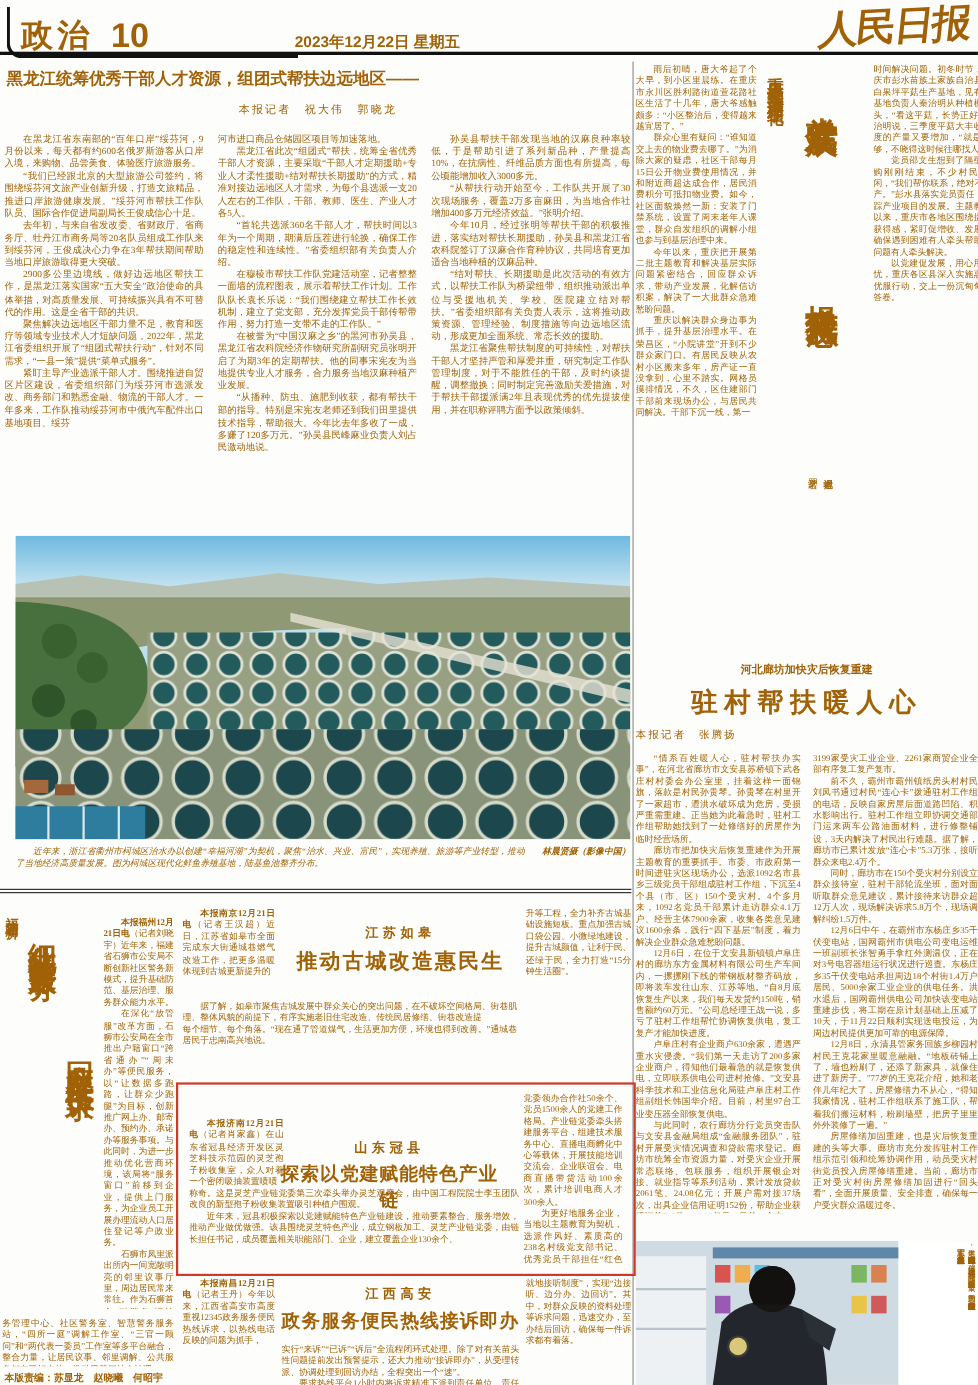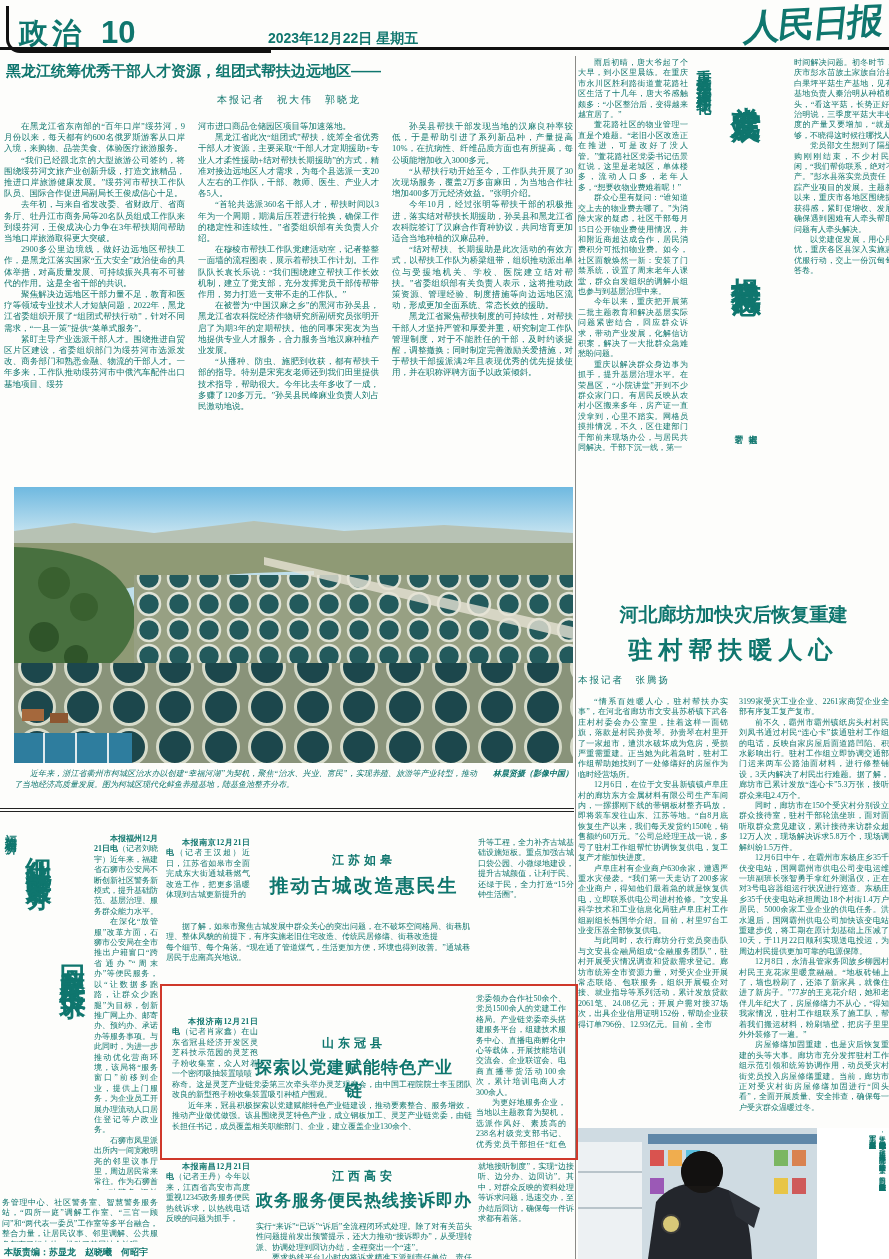--- a/index.html
+++ b/index.html
@@ -1,16 +1,16 @@
 <!DOCTYPE html>
 <html><head>
 <meta charset="utf-8">
 <style>
   html,body{margin:0;padding:0;background:#e8e8e4;}
-  .page{position:relative;width:889px;height:1259px;margin:0 auto;background:#fdfdfb;color:#0f766e;
+  .page{position:relative;width:889px;height:1259px;margin:0 auto;background:#fdfdfb;color:#a16207;
         font-family:"Liberation Serif","DejaVu Serif",serif;overflow:hidden;}
   
   .hdr-box{position:absolute;left:6px;top:6px;width:252px;height:42px;border-left:3px solid #111;
            border-bottom:3px solid #111;border-bottom-left-radius:14px;display:flex;align-items:flex-end;padding:0 0 2px 10px;}
   .sec-title{font-size:29px;font-weight:900;font-family:"Liberation Sans",sans-serif;letter-spacing:4px;line-height:1;}
   .page-num{font-size:31px;font-weight:900;font-family:"Liberation Sans",sans-serif;margin-left:16px;line-height:1;}
   .hdr-date{position:absolute;left:268px;top:30px;font-size:14px;font-weight:bold;font-family:"Liberation Sans",sans-serif;}
   .paper-logo{position:absolute;right:8px;top:0px;font-size:36px;font-weight:900;
               font-family:"DejaVu Serif",serif;transform:skewX(-9deg) rotate(-3deg);letter-spacing:-2px;}
   .top-rule{position:absolute;left:0;right:0;top:47px;height:3px;background:#111;}
@@ -44,21 +44,21 @@
   .vtitle{writing-mode:vertical-rl;font-size:26px;font-weight:900;font-family:"Liberation Sans",sans-serif;
           letter-spacing:4px;}
   .ss-region{position:absolute;left:2px;top:6px;height:70px;}
   .ss-vt1{position:absolute;left:22px;top:18px;height:252px;}
   .ss-vt2{position:absolute;left:56px;top:126px;height:252px;}
   .ss-col{position:absolute;left:94px;top:16px;width:64px;height:356px;}
   .ss-bottom{position:absolute;left:2px;top:380px;width:156px;height:44px;}
   .page-credit{position:absolute;left:4px;top:428px;font-size:9px;font-weight:bold;font-family:"Liberation Sans",sans-serif;}
   .region-label{font-size:12px;font-weight:bold;font-family:"Liberation Sans",sans-serif;text-align:center;letter-spacing:4px;}
   .blk-title{font-weight:900;font-family:"Liberation Sans",sans-serif;text-align:center;margin-top:4px;}
-  .rugao{position:absolute;left:166px;top:20px;width:408px;height:158px;}
+  .rugao{position:absolute;left:166px;top:8px;width:408px;height:158px;}
   .rg-col1{position:absolute;left:0;top:0;width:84px;height:82px;}
   .rg-head{position:absolute;left:90px;top:14px;width:216px;}
   .rg-right{position:absolute;left:312px;top:0;width:96px;height:158px;}
   .rg-wide{position:absolute;left:0;top:84px;width:304px;height:74px;}
   .redbox{position:absolute;left:160px;top:166px;width:414px;height:172px;border:2px solid #cf382a;}
   .gx-col1{position:absolute;left:10px;top:8px;width:86px;height:84px;margin-top:23px;}
   .gx-head{position:absolute;left:88px;top:14px;width:208px;margin-top:35px;}
   .gx-right{position:absolute;left:314px;top:8px;width:90px;height:156px;}
   .gx-wide{position:absolute;left:10px;top:94px;width:300px;height:70px;}
   .gaoan{position:absolute;left:166px;top:344px;width:408px;height:97px;}
@@ -74,21 +74,21 @@
   .cq-kicker{position:absolute;left:0;top:2px;height:282px;writing-mode:vertical-rl;font-size:15px;
              font-weight:900;font-family:"Liberation Sans",sans-serif;letter-spacing:3px;}
   .cq-t1{position:absolute;right:0;top:26px;height:162px;writing-mode:vertical-rl;font-size:30px;
          font-weight:900;font-family:"Liberation Sans",sans-serif;letter-spacing:2px;}
   .cq-t2{position:absolute;right:0;top:198px;height:162px;writing-mode:vertical-rl;font-size:30px;
          font-weight:900;font-family:"Liberation Sans",sans-serif;letter-spacing:2px;}
   .cq-byline{position:absolute;right:6px;top:372px;height:110px;writing-mode:vertical-rl;font-size:9px;line-height:14px;}
   .cq-byline span{display:block;}
   .cq-right{position:absolute;left:187px;top:2px;width:124px;height:538px;margin-left:29px;}
   .lf{position:absolute;left:0;top:544px;width:311px;height:526px;}
-  .lf-kicker{font-size:19px;font-weight:bold;font-family:"Liberation Sans",sans-serif;text-align:center;margin-top:2px;}
+  .lf-kicker{font-size:10px;font-weight:bold;font-family:"Liberation Sans",sans-serif;text-align:center;margin-top:2px;}
   .lf-title{font-size:24px;font-weight:900;font-family:"Liberation Sans",sans-serif;text-align:center;
             letter-spacing:6px;margin-top:6px;}
   .lf-byline{font-size:9.5px;margin-top:8px;letter-spacing:2px;}
   .lf-cols{display:flex;gap:11px;margin-top:10px;height:418px;}
   .lf-col{width:150px;}
   
   .photo2{position:absolute;left:0;top:1072px;width:311px;height:131px;display:flex;}
   .photo2-cap{width:72px;height:131px;background:#fff;writing-mode:vertical-rl;font-size:6.8px;
               line-height:9.8px;padding:2px 2px 2px 0;box-sizing:border-box;overflow:hidden;}
   .photo2-credit{display:block;font-weight:bold;margin-left:3px;}
@@ -244,21 +244,20 @@
           <p class="para noind">就地接听制度”，实现“边接听、边分办、边回访”。其中，对群众反映的资料处理等诉求问题，迅速交办，至办结后回访，确保每一件诉求都有着落。</p>
         </div>
     </div>
   </div>
 
   <div class="rr">
 
     <div class="cq">
       <div class="cq-left body7 clip">
           <p class="para">雨后初晴，唐大爷起了个大早，到小区里晨练。在重庆市永川区胜利路街道萱花路社区生活了十几年，唐大爷感触颇多：“小区整治后，变得越来越宜居了。”</p>
-          <p class="para">萱花路社区的物业管理一直是个难题。“老旧小区改造正在推进，可是改好了没人管。”萱花路社区党委书记伍景红说，这里是老城区，单体楼多，流动人口多，老年人多，“想要收物业费难着呢！”</p>
           <p class="para">群众心里有疑问：“谁知道交上去的物业费去哪了。”为消除大家的疑虑，社区干部每月15日公开物业费使用情况，并和附近商超达成合作，居民消费积分可抵扣物业费。如今，社区面貌焕然一新：安装了门禁系统，设置了周末老年人课堂，群众自发组织的调解小组也参与到基层治理中来。</p>
           <p class="para">今年以来，重庆把开展第二批主题教育和解决基层实际问题紧密结合，回应群众诉求，带动产业发展，化解信访积案，解决了一大批群众急难愁盼问题。</p>
           <p class="para">重庆以解决群众身边事为抓手，提升基层治理水平。在荣昌区，“小院讲堂”开到不少群众家门口。有居民反映从农村小区搬来多年，房产证一直没拿到，心里不踏实。网格员摸排情况，不久，区住建部门干部前来现场办公，与居民共同解决。干部下沉一线，第一</p>
         </div>
       <div class="cq-mid">
         <div class="cq-kicker">重庆推动基层治理精细化</div>
         <div class="cq-t1">党建促发展</div>
         <div class="cq-t2">提升获得感</div>
         <div class="cq-byline">
           <span>本报记者</span>
@@ -272,20 +271,21 @@
         </div>
     </div>
 
     <div class="lf">
       <div class="lf-kicker">河北廊坊加快灾后恢复重建</div>
       <div class="lf-title">驻村帮扶暖人心</div>
       <div class="lf-byline">本报记者　张腾扬</div>
       <div class="lf-cols">
         <div class="lf-col body7 clip">
             <p class="para">“情系百姓暖人心，驻村帮扶办实事”，在河北省廊坊市文安县苏桥镇下武各庄村村委会办公室里，挂着这样一面锦旗，落款是村民孙贵琴。孙贵琴在村里开了一家超市，遭洪水破坏成为危房，受损严重需重建。正当她为此着急时，驻村工作组帮助她找到了一处修缮好的房屋作为临时经营场所。</p>
+            <p class="para">廊坊市把加快灾后恢复重建作为开展主题教育的重要抓手。市委、市政府第一时间进驻灾区现场办公，选派1092名市县乡三级党员干部组成驻村工作组，下沉至4个县（市、区）150个受灾村。4个多月来，1092名党员干部累计走访群众4.1万户、经营主体7900余家，收集各类意见建议1600余条，践行“四下基层”制度，着力解决企业群众急难愁盼问题。</p>
             <p class="para">12月6日，在位于文安县新镇镇卢阜庄村的廊坊东方金属材料有限公司生产车间内，一摞摞刚下线的带钢板材整齐码放，即将装车发往山东、江苏等地。“自8月底恢复生产以来，我们每天发货约150吨，销售额约60万元。”公司总经理王战一说，多亏了驻村工作组帮忙协调恢复供电，复工复产才能加快进度。</p>
             <p class="para">卢阜庄村有企业商户630余家，遭遇严重水灾侵袭。“我们第一天走访了200多家企业商户，得知他们最着急的就是恢复供电，立即联系供电公司进村抢修。”文安县科学技术和工业信息化局驻卢阜庄村工作组副组长韩国华介绍。目前，村里97台工业变压器全部恢复供电。</p>
             <p class="para">与此同时，农行廊坊分行党员突击队与文安县金融局组成“金融服务团队”，驻村开展受灾情况调查和贷款需求登记。廊坊市统筹全市资源力量，对受灾企业开展常态联络、包联服务，组织开展银企对接、就业指导等系列活动，累计发放贷款2061笔、24.08亿元；开展户需对接37场次，出具企业信用证明152份，帮助企业获得订单796份、12.93亿元。目前，全市</p>
           </div>
         <div class="lf-col body7 clip">
             <p class="para noind">3199家受灾工业企业、2261家商贸企业全部有序复工复产复市。</p>
             <p class="para">前不久，霸州市霸州镇纸房头村村民刘凤书通过村民“连心卡”拨通驻村工作组的电话，反映自家房屋后面道路凹陷、积水影响出行。驻村工作组立即协调交通部门运来两车公路油面材料，进行修整铺设，3天内解决了村民出行难题。据了解，廊坊市已累计发放“连心卡”5.3万张，接听群众来电2.4万个。</p>
             <p class="para">同时，廊坊市在150个受灾村分别设立群众接待室，驻村干部轮流坐班，面对面听取群众意见建议，累计接待来访群众超12万人次，现场解决诉求5.8万个，现场调解纠纷1.5万件。</p>
             <p class="para">12月6日中午，在霸州市东杨庄乡35千伏变电站，国网霸州市供电公司变电运维一班副班长张智勇手拿红外测温仪，正在对3号电容器组运行状况进行巡查。东杨庄乡35千伏变电站承担周边18个村街1.4万户居民、5000余家工业企业的供电任务。洪水退后，国网霸州供电公司加快该变电站重建步伐，将工期在原计划基础上压减了10天，于11月22日顺利实现送电投运，为周边村民提供更加可靠的电源保障。</p>
             <p class="para">12月8日，永清县管家务回族乡柳园村村民王克花家里暖意融融。“地板砖铺上了，墙也粉刷了，还添了新家具，就像住进了新房子。”77岁的王克花介绍，她和老伴儿年纪大了，房屋修缮力不从心，“得知我家情况，驻村工作组联系了施工队，帮着我们搬运材料，粉刷墙壁，把房子里里外外装修了一遍。”</p>

